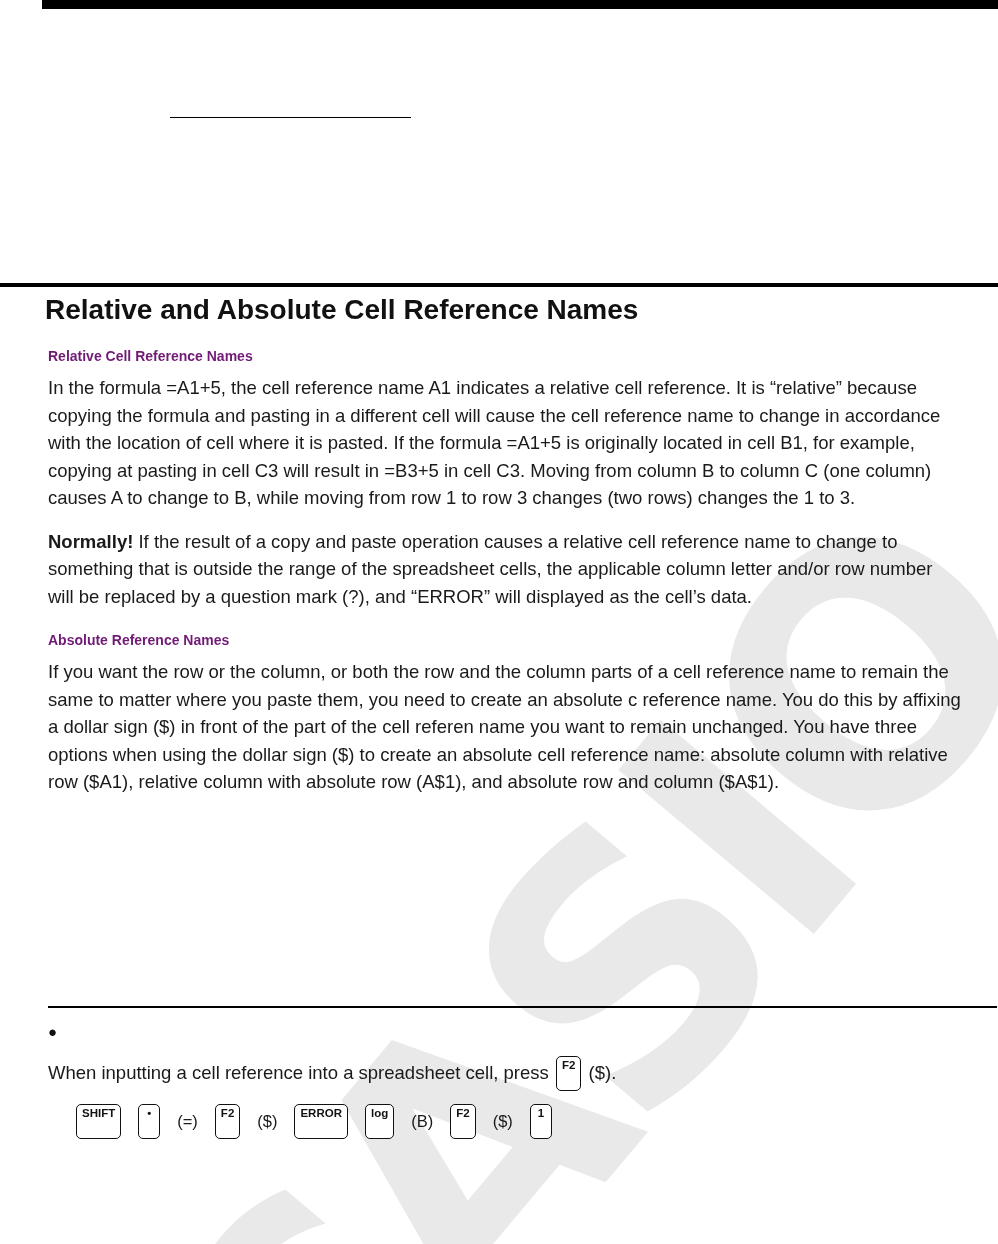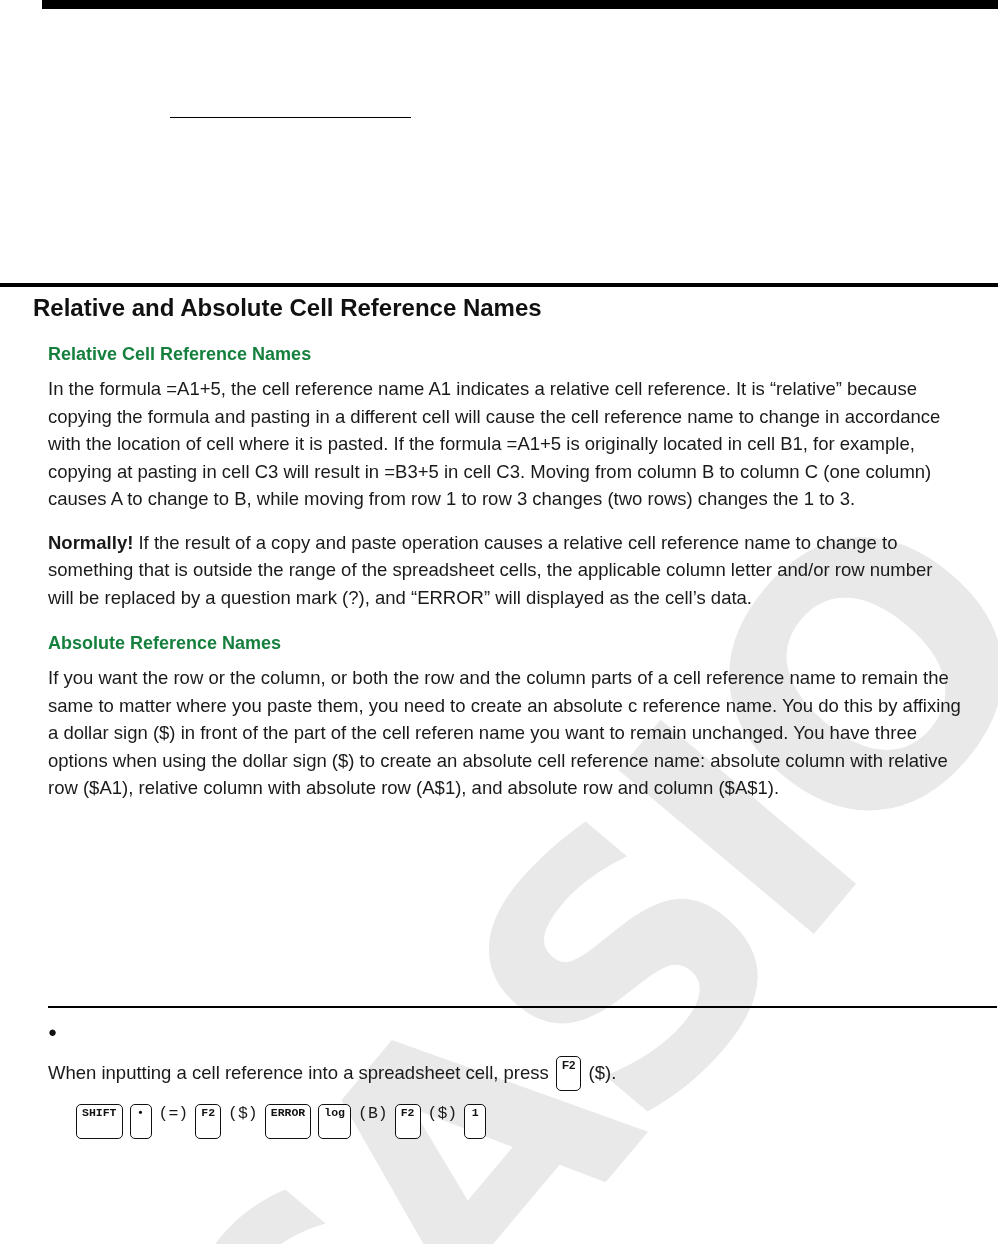--- a/index.html
+++ b/index.html
@@ -59,35 +59,35 @@
   }
   .content {
     position: absolute;
     left: 33px;
     top: 294px;
     width: 932px;
     z-index: 2;
     color: #1a1a1a;
   }
   .content h1 {
-    font-size: 24px;
+    font-size: 28px;
     font-weight: bold;
     color: #111;
-    margin: 0 0 20px 0;
+    margin: 0 0 20px 12px;
   }
   .content p.body {
     font-size: 18.5px;
     line-height: 27.5px;
     margin: 0 0 16px 15px;
     width: 915px;
   }
   .content h2 {
-    font-size: 18px;
-    font-weight: bold;
-    color: #15803d;
+    font-size: 14px;
+    font-weight: bold;
+    color: #701a75;
     margin: 22px 0 10px 15px;
   }
   .proc-rule {
     position: absolute;
     left: 48px;
     top: 1006px;
     width: 949px;
     height: 2px;
     background: #000;
     z-index: 2;
@@ -115,24 +115,23 @@
     top: 1px;
   }
   .procedure p.body {
     font-size: 18.5px;
     line-height: 27.5px;
     margin: 0 0 12px 0;
   }
   .keyrow {
     margin: 6px 0 0 28px;
     display: flex;
-    align-items: flex-start;
-    gap: 7px;
+    align-items: center;
+    gap: 17px;
     font-size: 16.5px;
-    font-family: Liberation Mono, monospace;
   }
   .key {
     display: inline-block;
     border: 1.6px solid #111;
     border-radius: 5px;
     padding: 1px 5px 18px 5px;
     font-size: 11.5px;
     font-weight: bold;
     line-height: 14px;
     color: #111;

